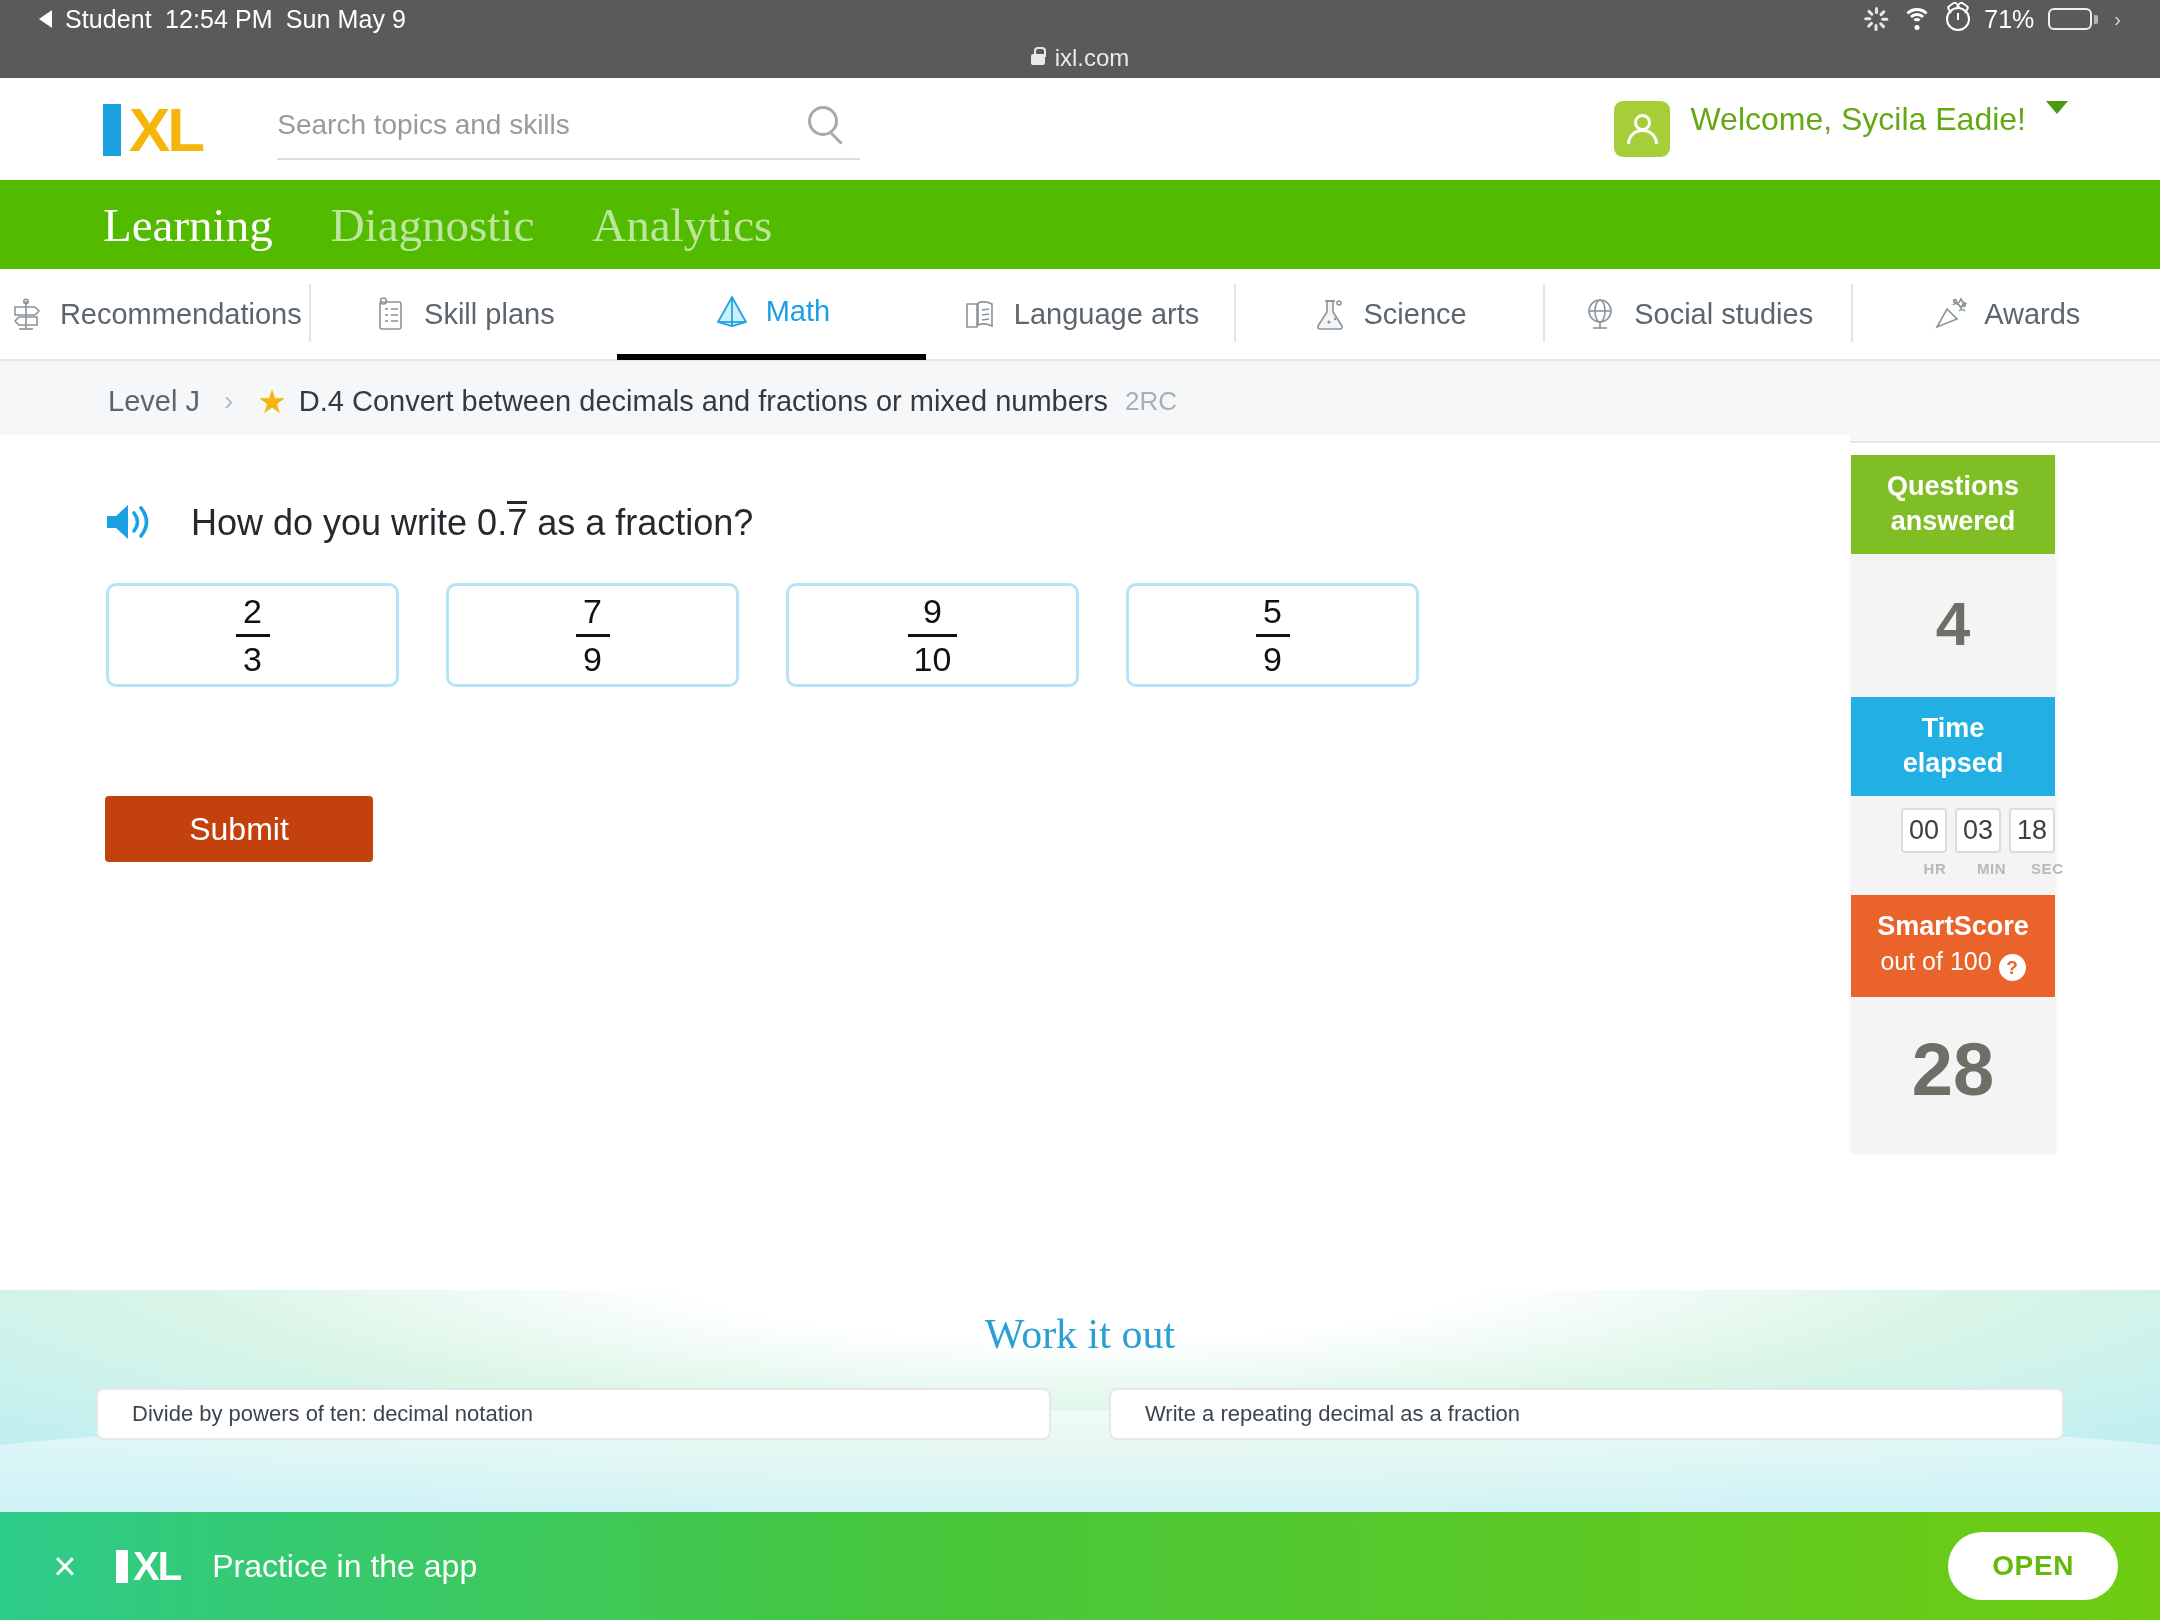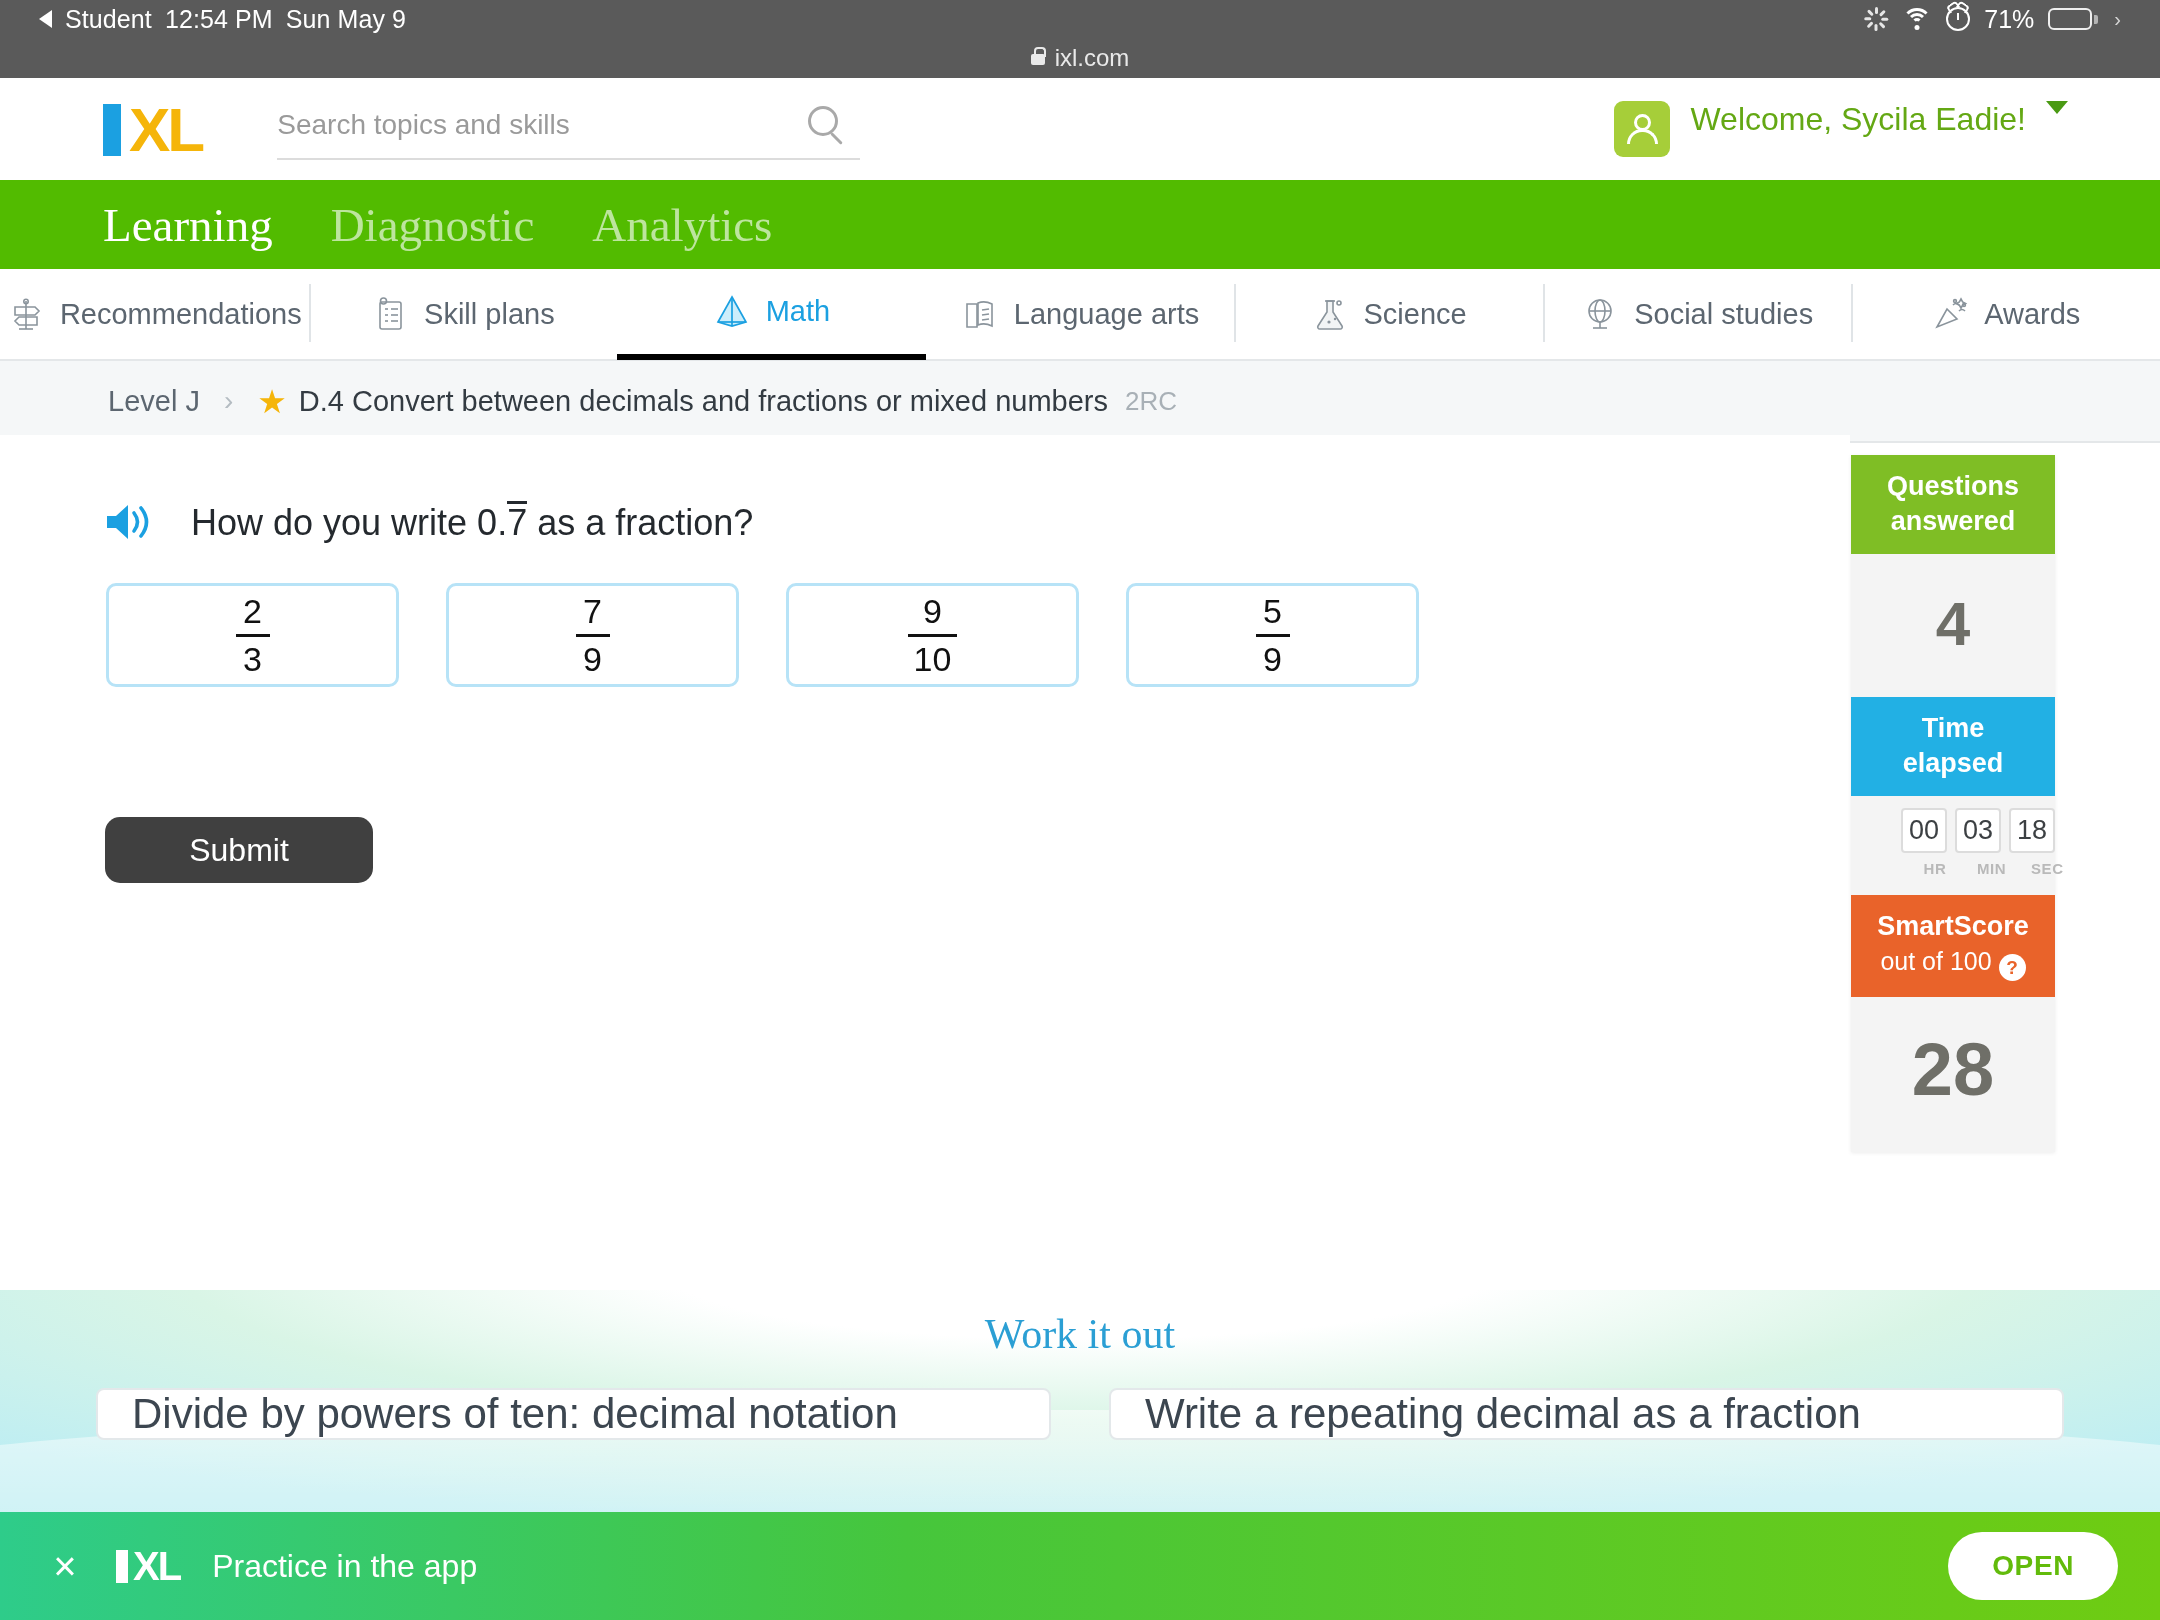--- a/index.html
+++ b/index.html
@@ -170,22 +170,22 @@
   .choice {
     width:293px; height:104px; border:3px solid #b7e3f7; border-radius:10px; background:#fff;
     display:flex; align-items:center; justify-content:center;
   }
   .frac { display:flex; flex-direction:column; align-items:center; font-size:34px; color:#111; line-height:1.12;}
   .frac .num { padding:0 6px; }
   .frac .bar { height:3px; background:#111; width:100%; min-width:34px; margin:3px 0; }
   .frac .den { padding:0 6px; }
 
   .submit-btn {
-    position:absolute; left:105px; top:817px; width:268px; height:66px; background:#404040;
-    border:0; border-radius:15px; color:#fff; font-size:32px;
+    position:absolute; left:105px; top:796px; width:268px; height:66px; background:#c2410c;
+    border:0; border-radius:4px; color:#fff; font-size:32px;
     font-family:"Liberation Sans", sans-serif; cursor:pointer;
   }
 
   
   .scorebox {
     position:absolute; top:455px; left:1851px; width:204px; background:#f4f4f4;
     box-shadow: 0 1px 4px rgba(0,0,0,.08);
   }
   .sc-head { text-align:center; color:#fff; font-weight:bold; padding:14px 0 16px; line-height:1.28; font-size:27px;}
   .sc-head.green { background:#7fbe25; }
@@ -221,21 +221,21 @@
     border-radius:50% 50% 0 0 / 60px 60px 0 0;
   }
   .wo-title {
     position:relative; text-align:center; font-family:"Liberation Serif", serif;
     font-size:42px; color:#2b9fd4; padding-top:20px; z-index:2;
   }
   .wo-sub { position:relative; text-align:center; font-size:34px; color:#47525c; margin-top:24px; z-index:2;}
   .wo-cards { position:relative; display:flex; justify-content:center; gap:58px; margin-top:30px; z-index:2; }
   .wo-card {
     width:955px; height:52px; background:#fff; border:2px solid #e3e8ea; border-radius:8px;
-    display:flex; align-items:center; padding-left:34px; font-size:42px; color:#3c4650;
+    display:flex; align-items:center; padding-left:34px; font-size:22px; color:#3c4650;
   }
 
   
   .appbanner {
     position:absolute; left:0; bottom:0; width:2160px; height:108px;
     background:linear-gradient(90deg,#2ecc8a 0%, #46c63c 42%, #6fcc12 100%);
     display:flex; align-items:center; padding:0 42px;
   }
   .ab-close { font-size:40px; color:#fff; width:46px; text-align:center; cursor:pointer; font-weight:300;}
   .ab-logo { display:flex; align-items:flex-end; margin-left:28px; height:34px; }

